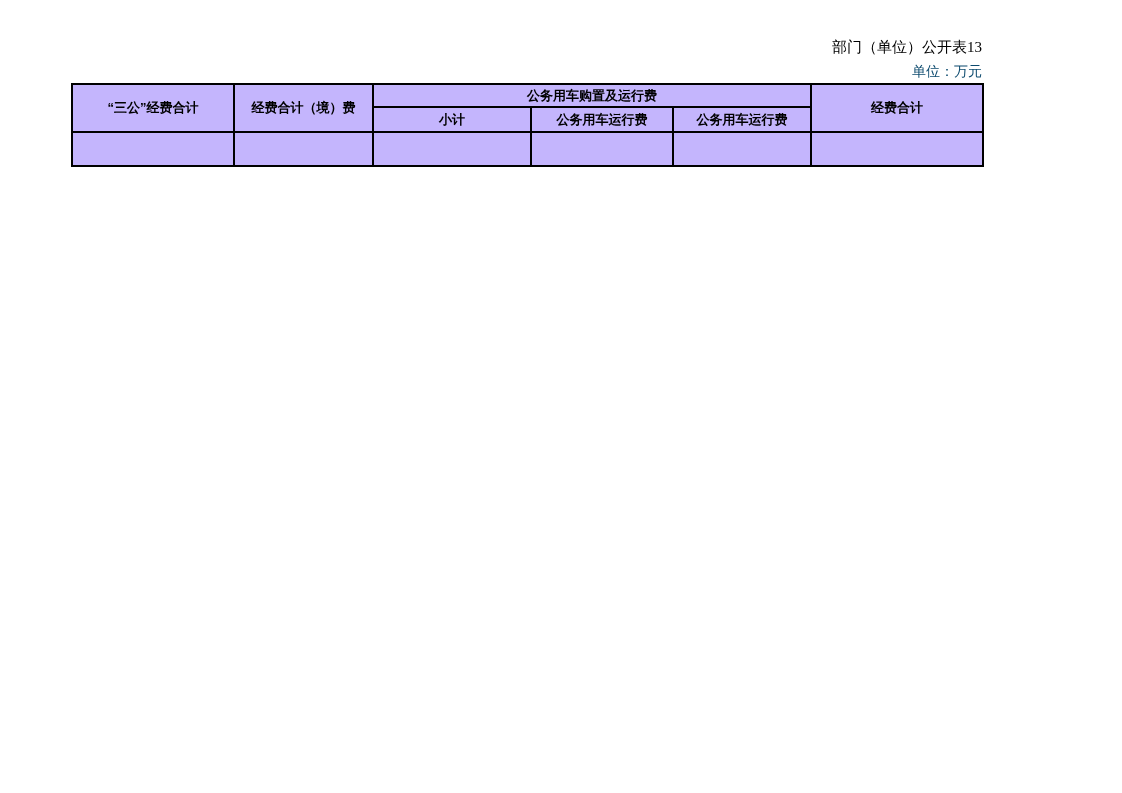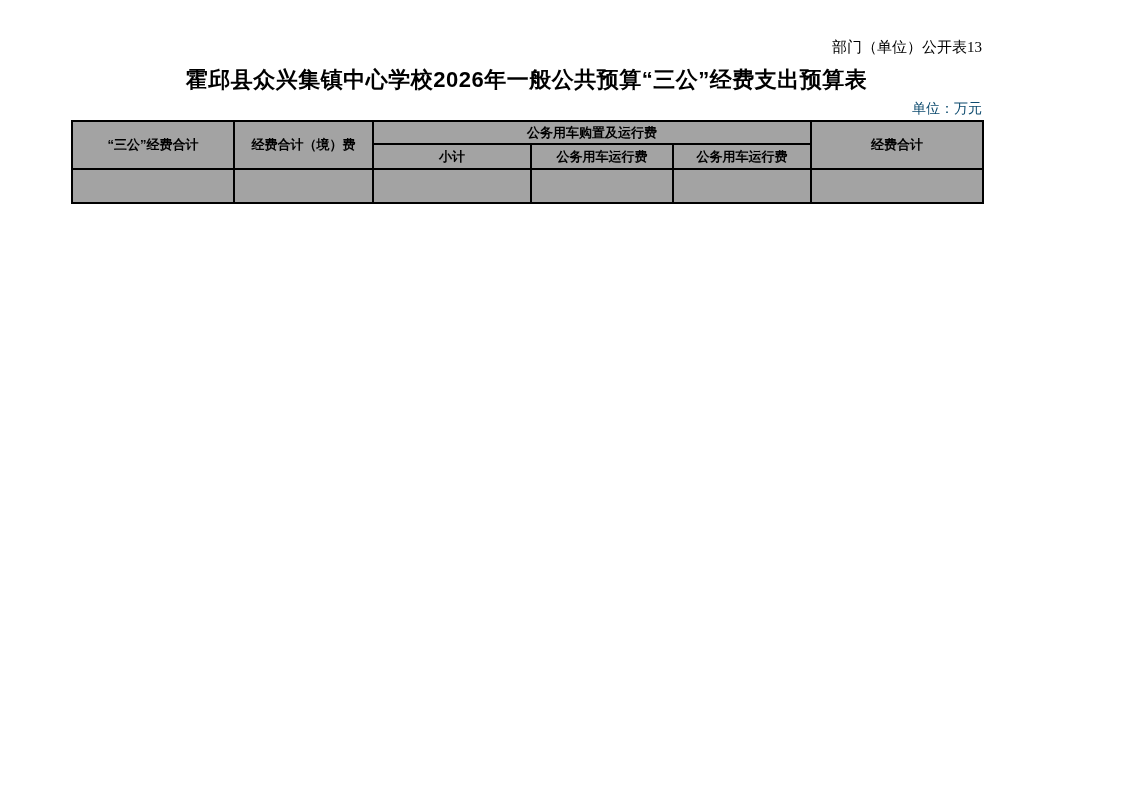--- a/index.html
+++ b/index.html
@@ -47,21 +47,21 @@
     text-align: right;
     font-family: "Liberation Serif", "DejaVu Serif", serif;
     font-size: 14px;
     line-height: 16px;
     color: #0c4a6e;
   }
   table.budget-table {
     width: 911px;
     border-collapse: collapse;
     table-layout: fixed;
-    background: #a3a3a3;
+    background: #c4b5fd;
     padding-left: 36px;
   }
   table.budget-table th,
   table.budget-table td {
     border: 2px solid #000000;
     text-align: center;
     vertical-align: middle;
     overflow: hidden;
   }
   table.budget-table th {
@@ -80,21 +80,20 @@
   }
 </style>
 </head>
 <body>
 
 <div class="sheet">
   <div class="content">
 
     <div class="corner-note">部门（单位）公开表13</div>
 
-    <h1 class="title">霍邱县众兴集镇中心学校2026年一般公共预算“三公”经费支出预算表</h1>
 
     <div class="unit-note">单位：万元</div>
 
     <table class="budget-table">
       <colgroup>
         <col style="width:162px">
         <col style="width:139px">
         <col style="width:158px">
         <col style="width:142px">
         <col style="width:138px">

